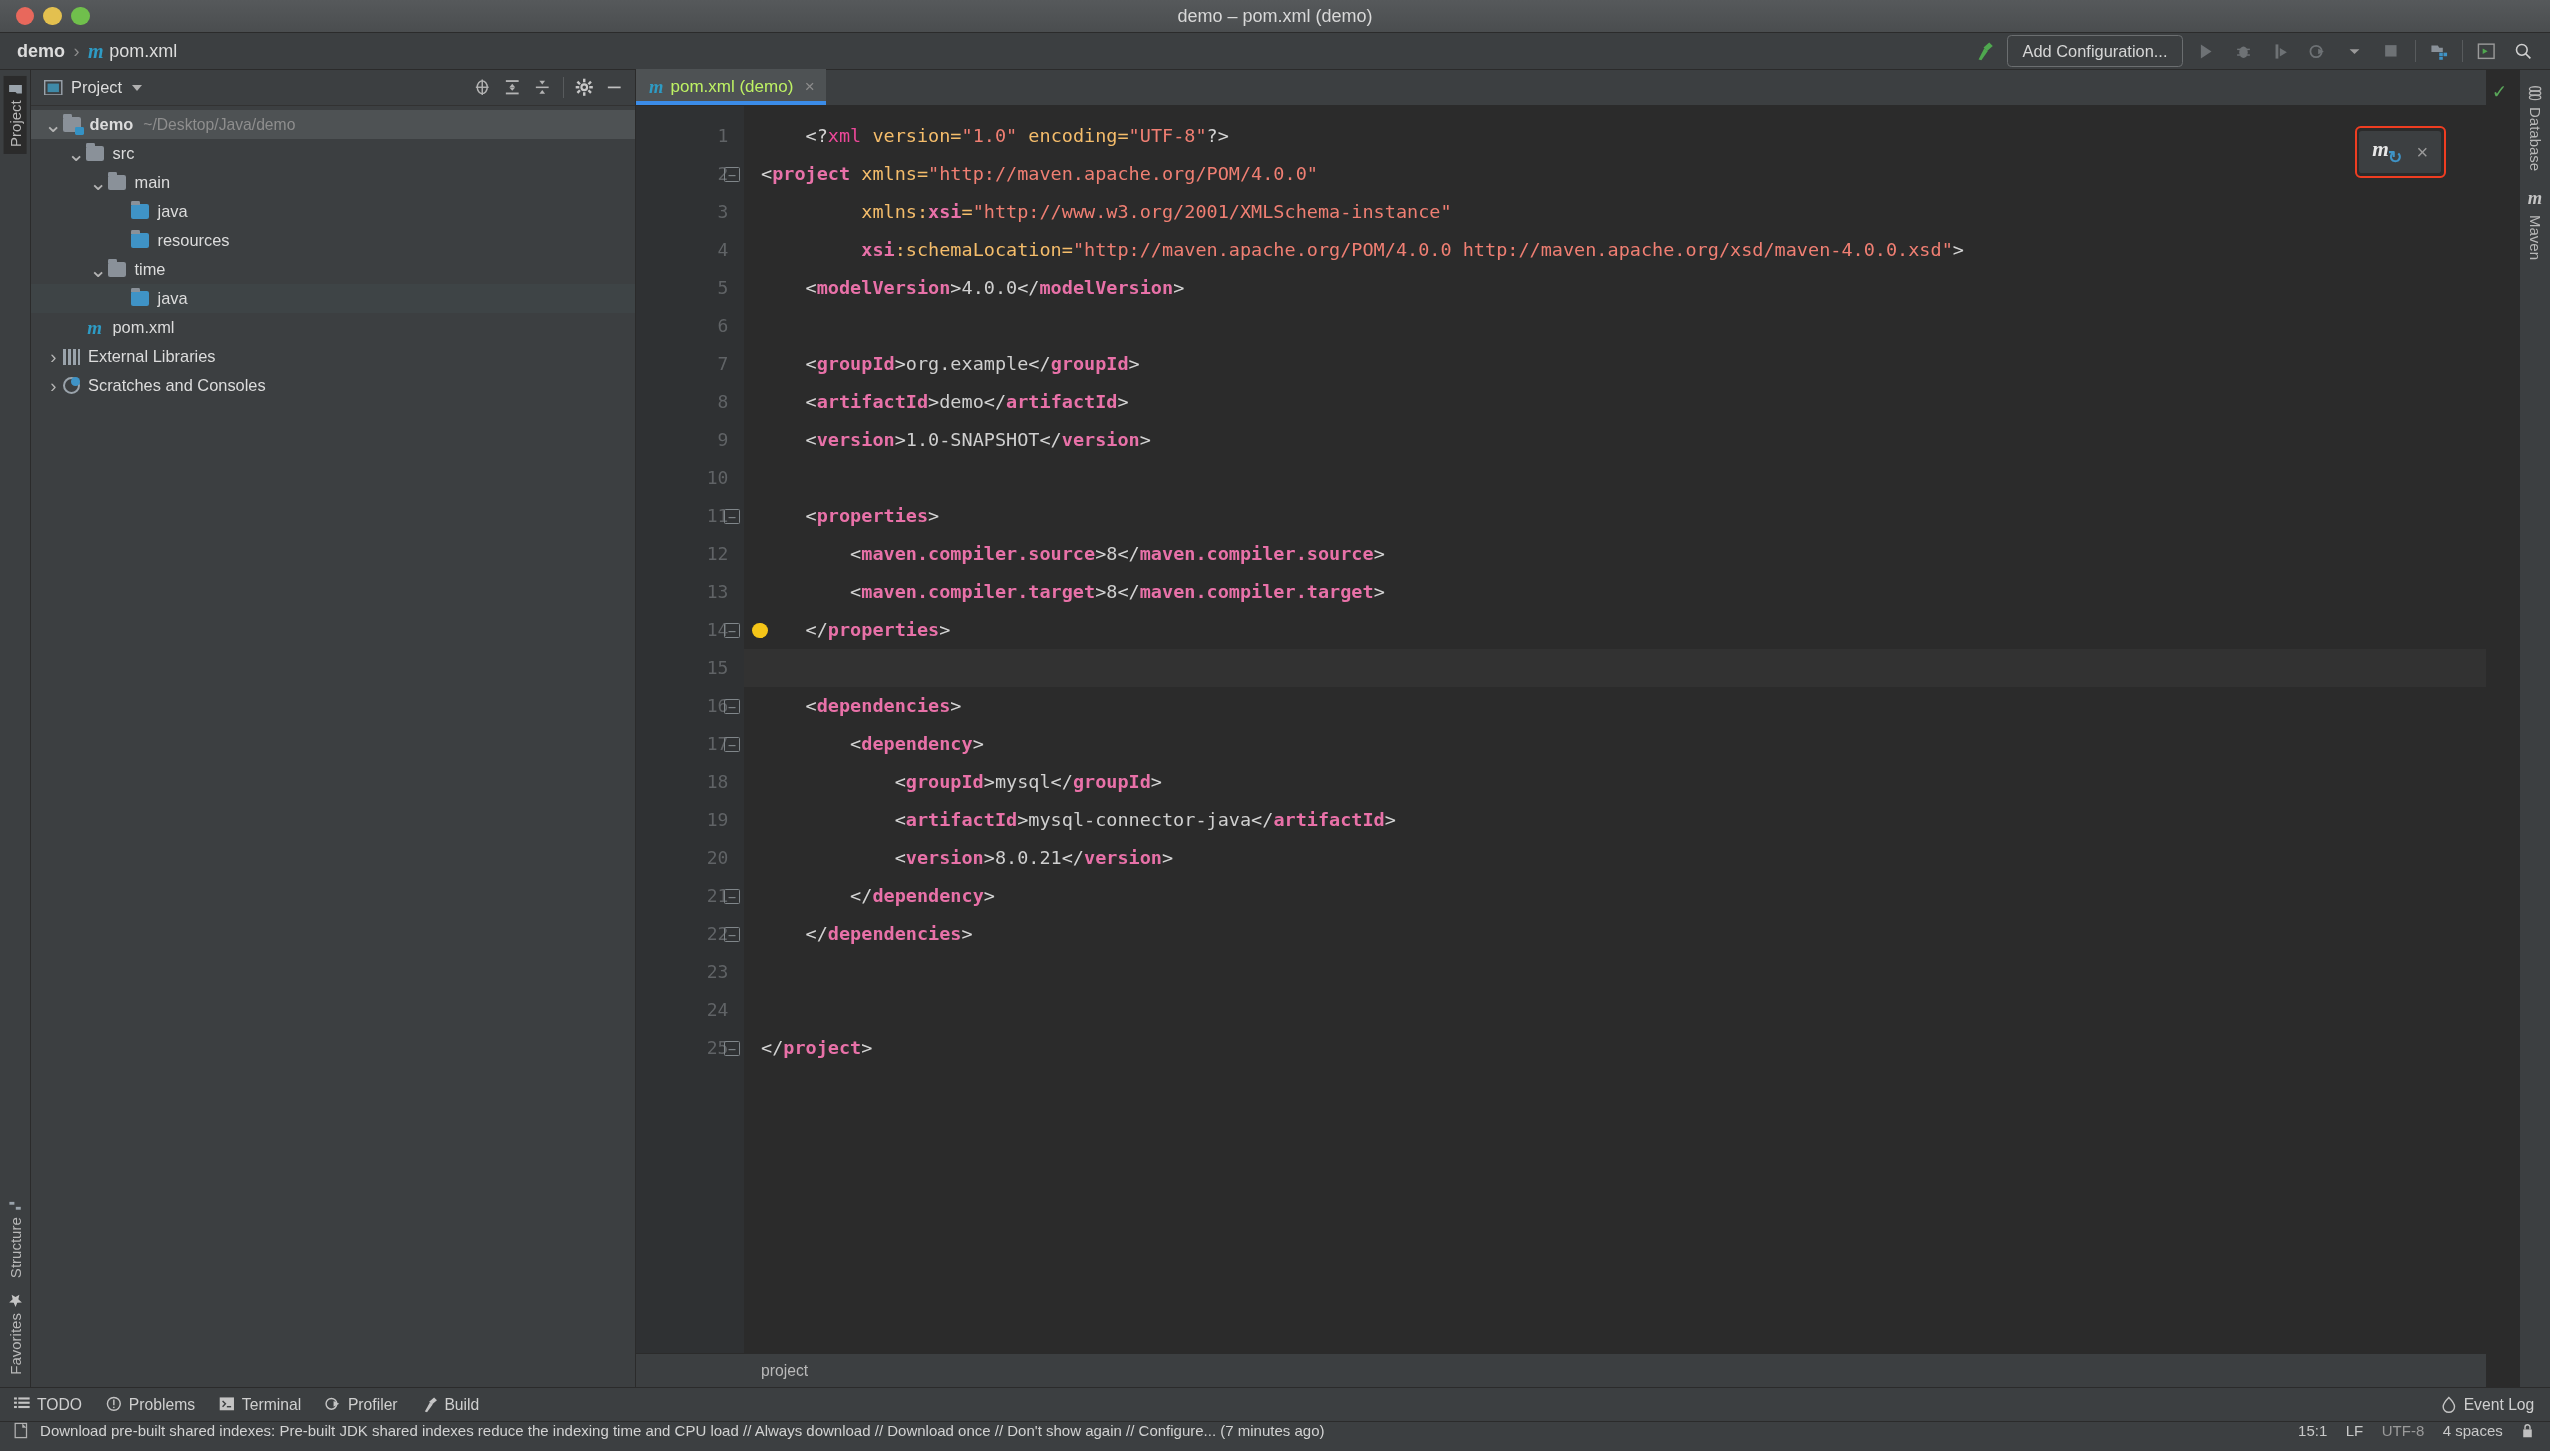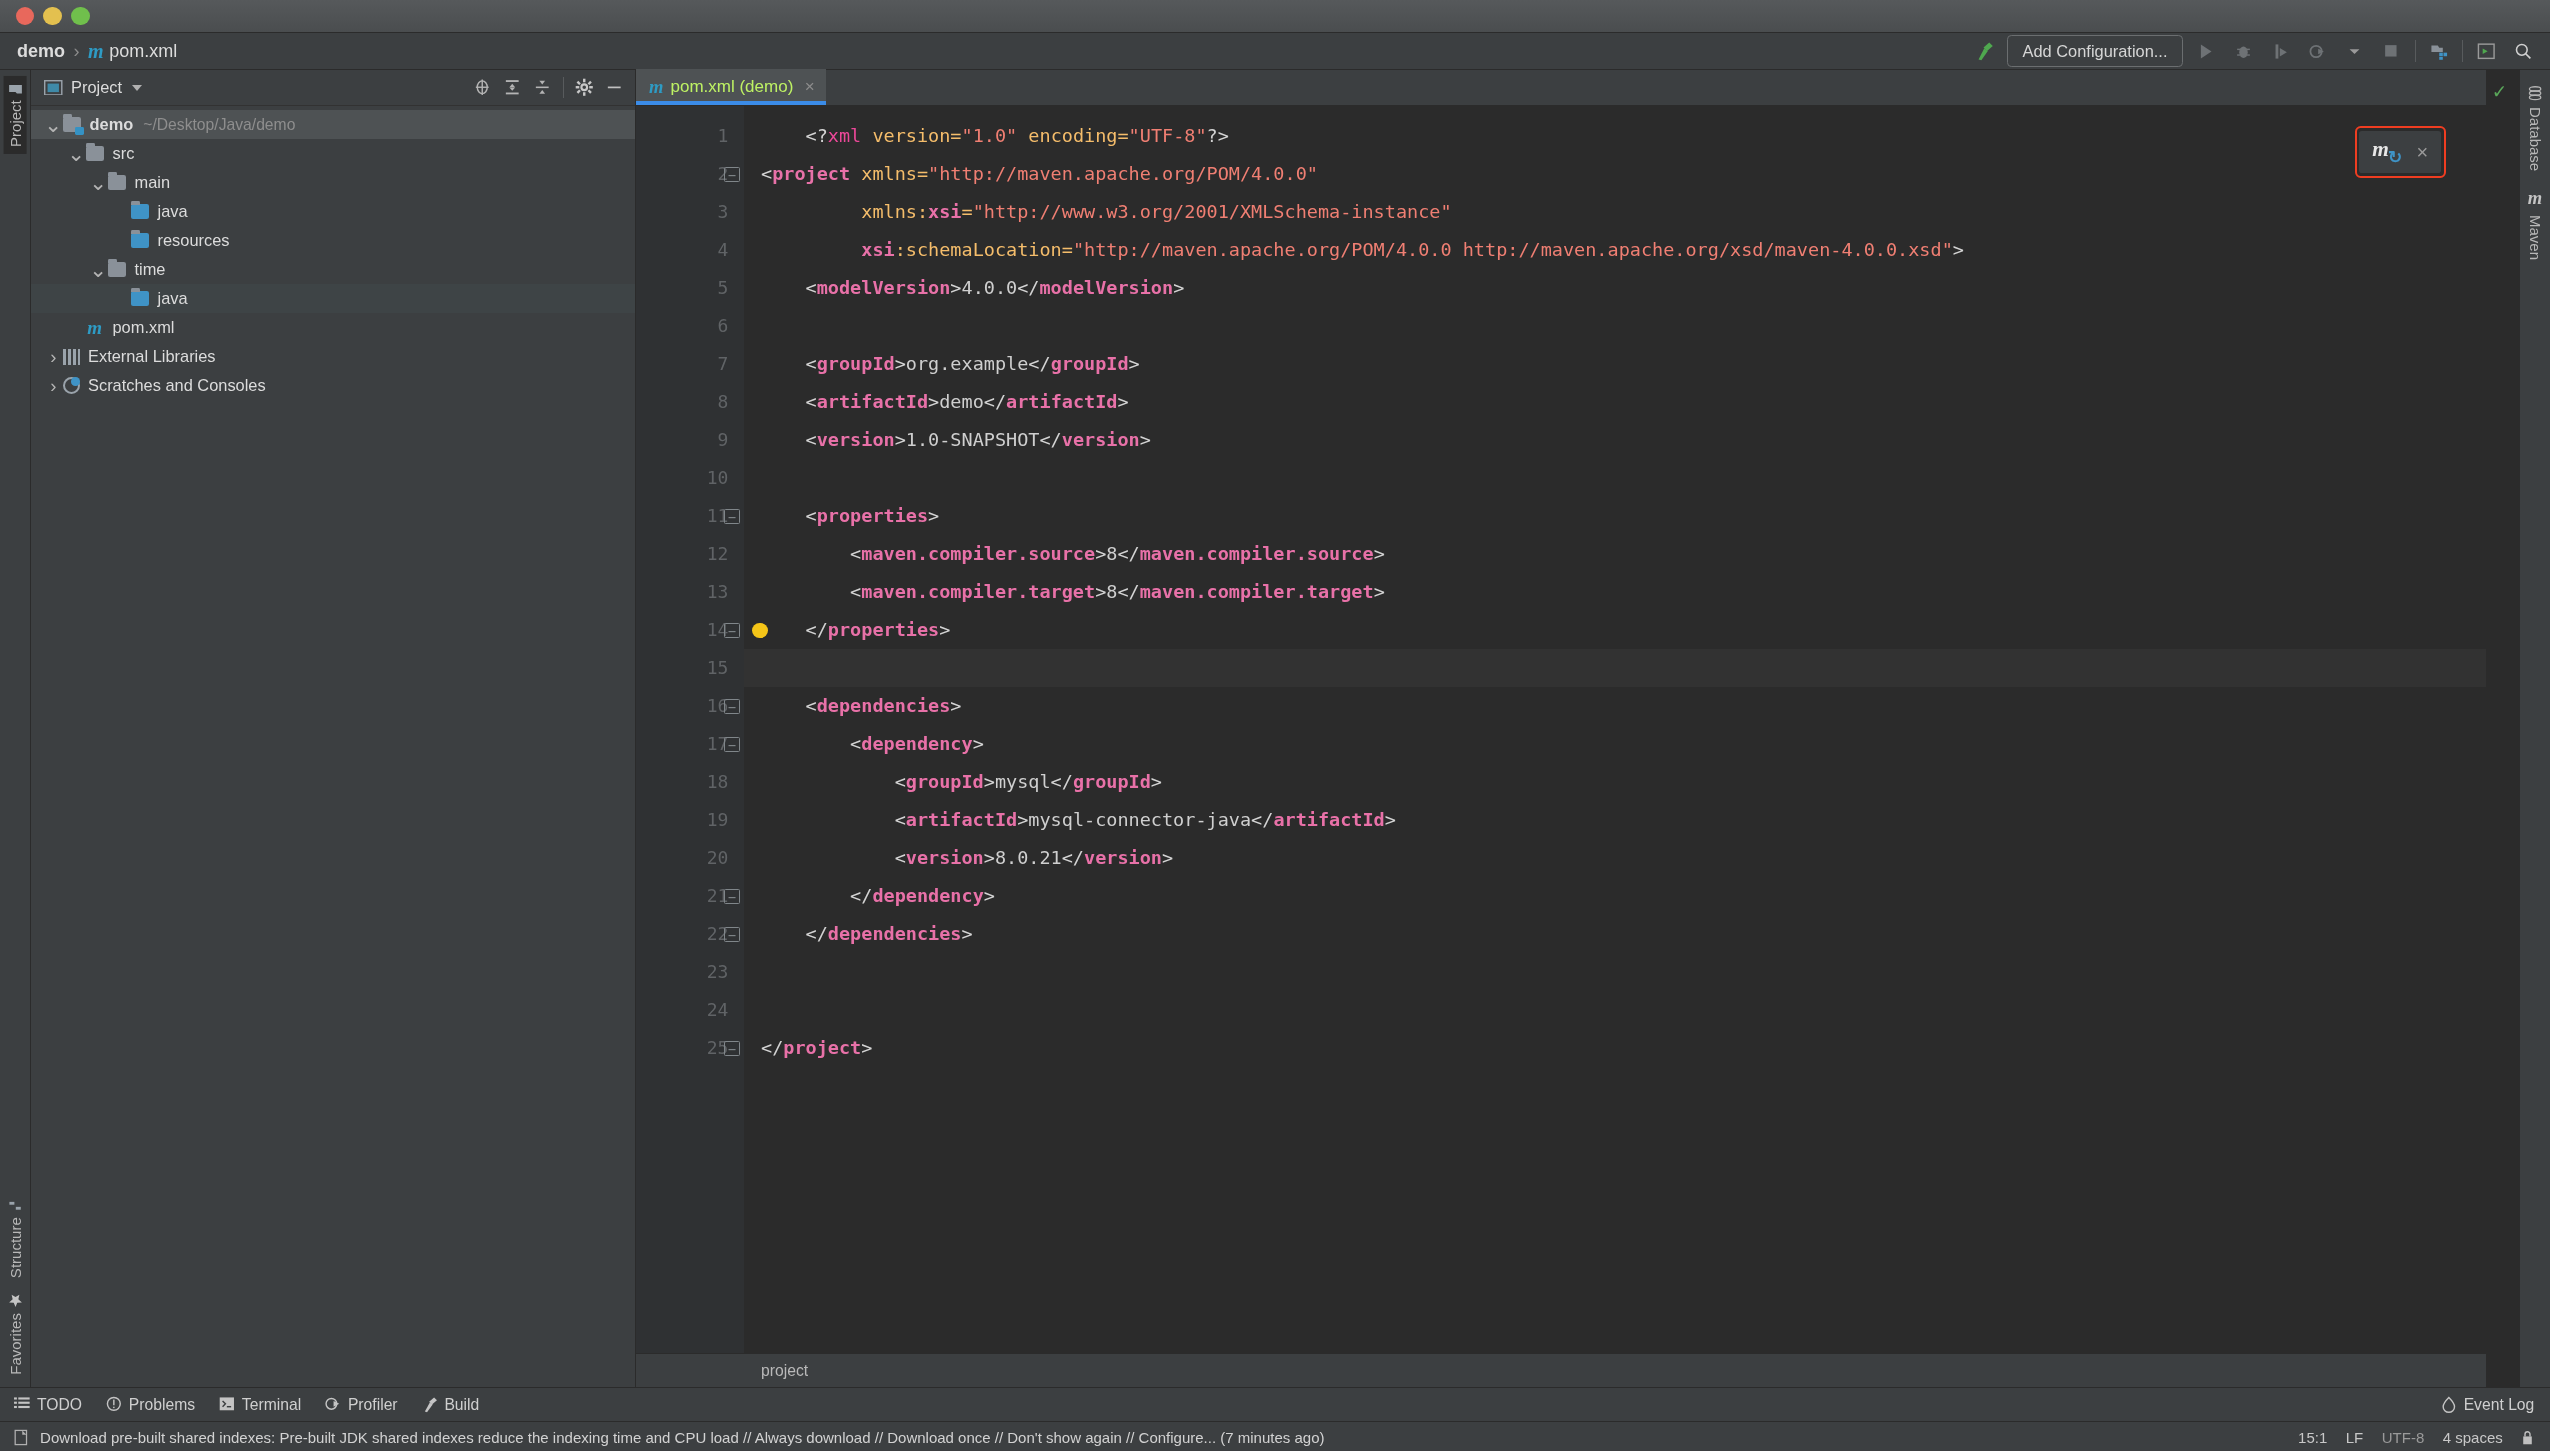--- a/index.html
+++ b/index.html
@@ -234,37 +234,38 @@
   
   #bottom-tools {
     height: 34px; background: #3c3f41; border-top: 0.7px solid #2b2b2b;
     display: flex; align-items: center; padding-left: 14.2px; gap: 24px;
   }
   .btool { display: flex; gap: 7.1px; font-size: 15.7px; color: #cfcfcf; }
   #bottom-right { margin-left: auto; display: flex; align-items: center; gap: 7.1px; padding-right: 15.7px; }
 
   #statusbar {
     height: 25px; background: #3c3f41; border-top: 0.7px solid #2b2b2b;
-    display: flex; align-items: flex-end; padding: 0 15.7px 0 13px; gap: 11.4px;
+    display: flex; align-items: flex-start; padding: 0 15.7px 0 13px; gap: 11.4px;
   }
   #status-msg { font-size: 15px; color: #d2d2d2; }
   #status-right { margin-left: auto; display: flex; align-items: center; gap: 18.5px; }
   .status-item { font-size: 15px; color: #c8c8c8; }
   .status-item.dim { color: #9a9a9a; }
   svg { display: block; }
 </style>
 </head>
 <body>
 
 <div id="titlebar">
   <div id="traffic">
     <div class="tl red"></div>
     <div class="tl yellow"></div>
     <div class="tl green"></div>
   </div>
+  <div id="win-title">demo – pom.xml (demo)</div>
 </div>
 
 <div id="navbar">
   <span class="crumb">demo</span>
   <span class="crumb-sep">›</span>
   <span class="mvn-glyph">m</span>
   <span class="crumb plain">pom.xml</span>
 
   <div id="nav-right">
     <div class="tbtn">

